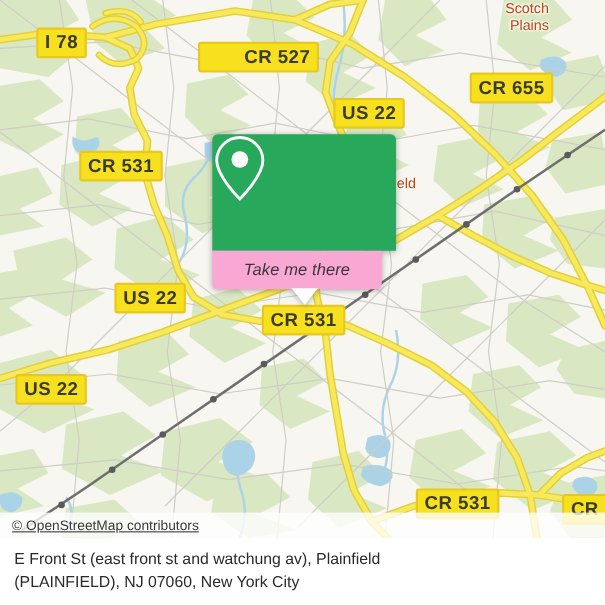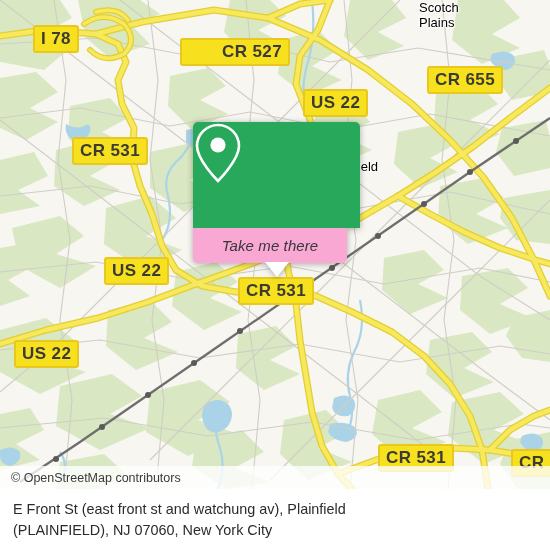--- a/index.html
+++ b/index.html
@@ -25,24 +25,24 @@
     font-size:17px;
     letter-spacing:.4px;
     line-height:1;
     padding:3px 6px 4px 6px;
     white-space:nowrap;
     font-family:"Liberation Sans", sans-serif;
     box-sizing:border-box;
   }
   .placelabel{
     position:absolute;
-    color:#000000;
+    color:#c2410c;
     font-size:13px;
     line-height:15px;
-    text-align:left;
+    text-align:right;
     white-space:pre;
     text-shadow:0 0 2px #fff,0 0 3px #fff,1px 1px 2px #fff,-1px -1px 2px #fff;
     font-family:"Liberation Sans", sans-serif;
   }
 
   
   #card{
     position:absolute;
     left:193px;top:122px;width:167px;height:141px;
     border-radius:5px;
@@ -73,20 +73,21 @@
 
   
   #attrib{
     position:absolute;left:0;top:466px;width:550px;height:23px;
     background:rgba(255,255,255,.78);
     display:flex;align-items:center;
   }
   #attrib-text{
     color:#3a3a3a;font-size:12.5px;padding-left:11px;
     font-family:"Liberation Sans", sans-serif;
+    text-decoration:underline;
   }
 
   
   #footer{
     position:absolute;left:0;top:489px;width:502px;height:61px;
     background:#ffffff;overflow:hidden;
   }
   #footer-inner{
     position:relative;width:550px;height:61px;
     display:flex;align-items:center;justify-content:space-between;

